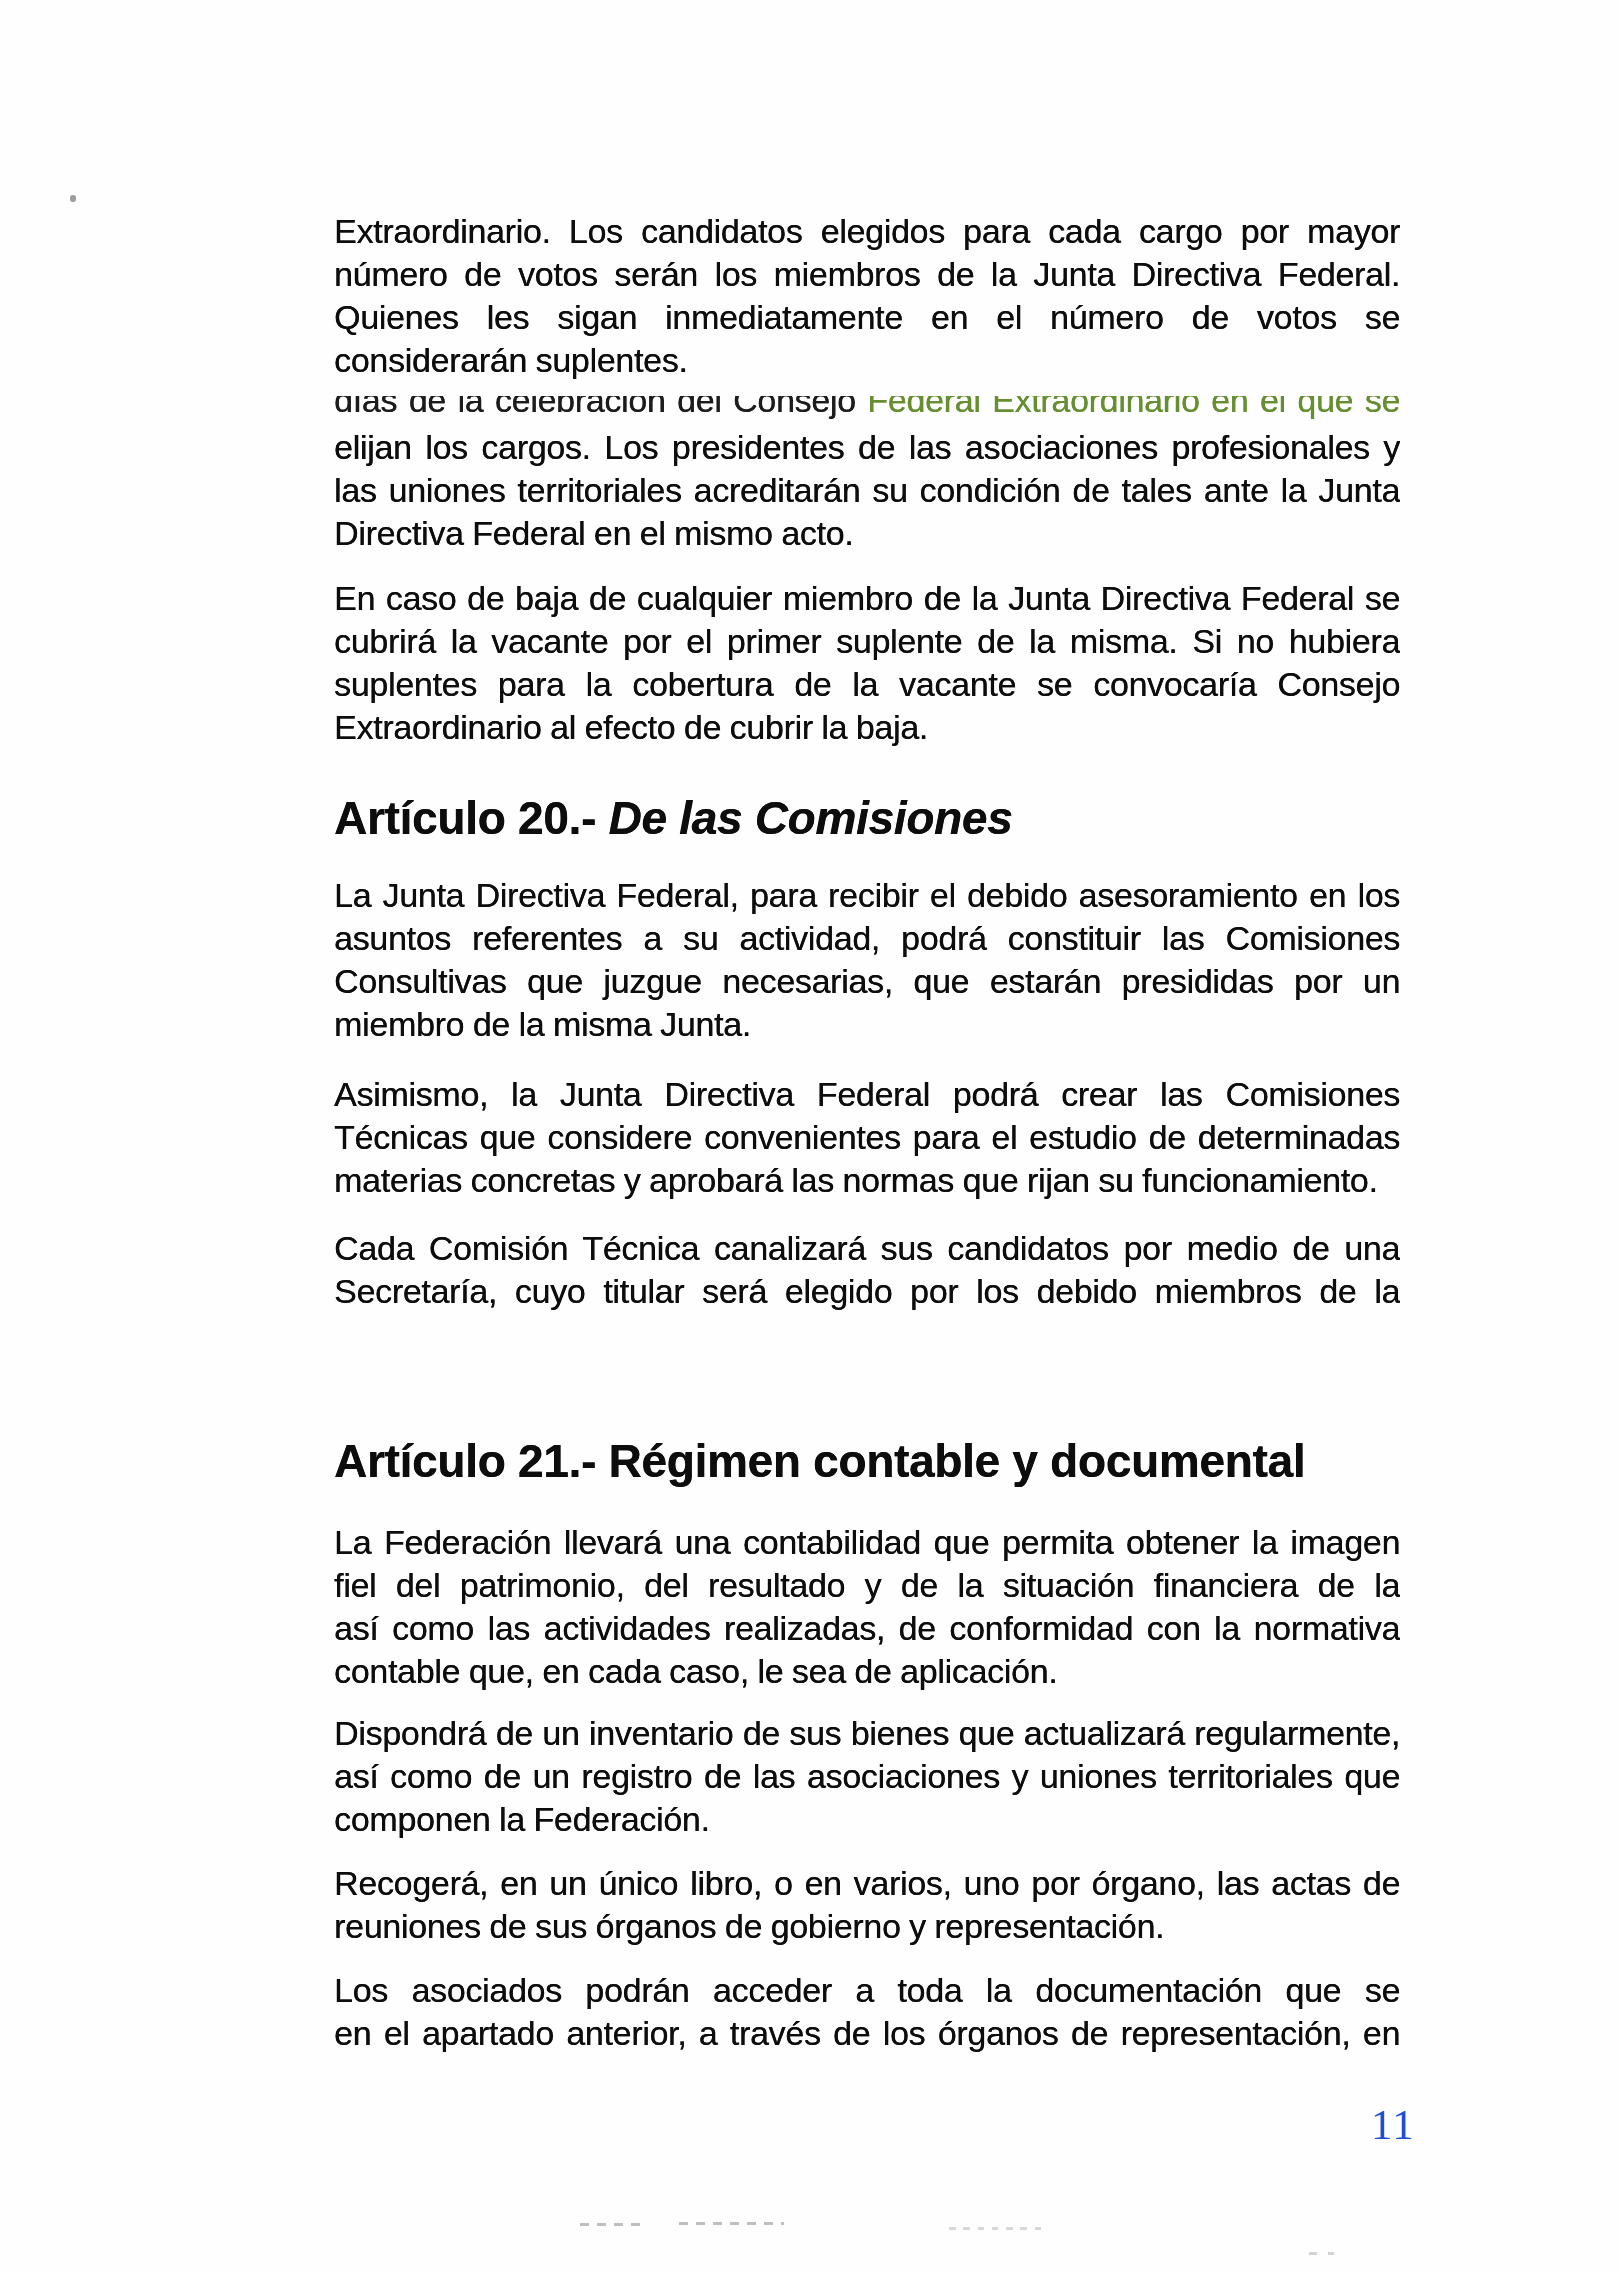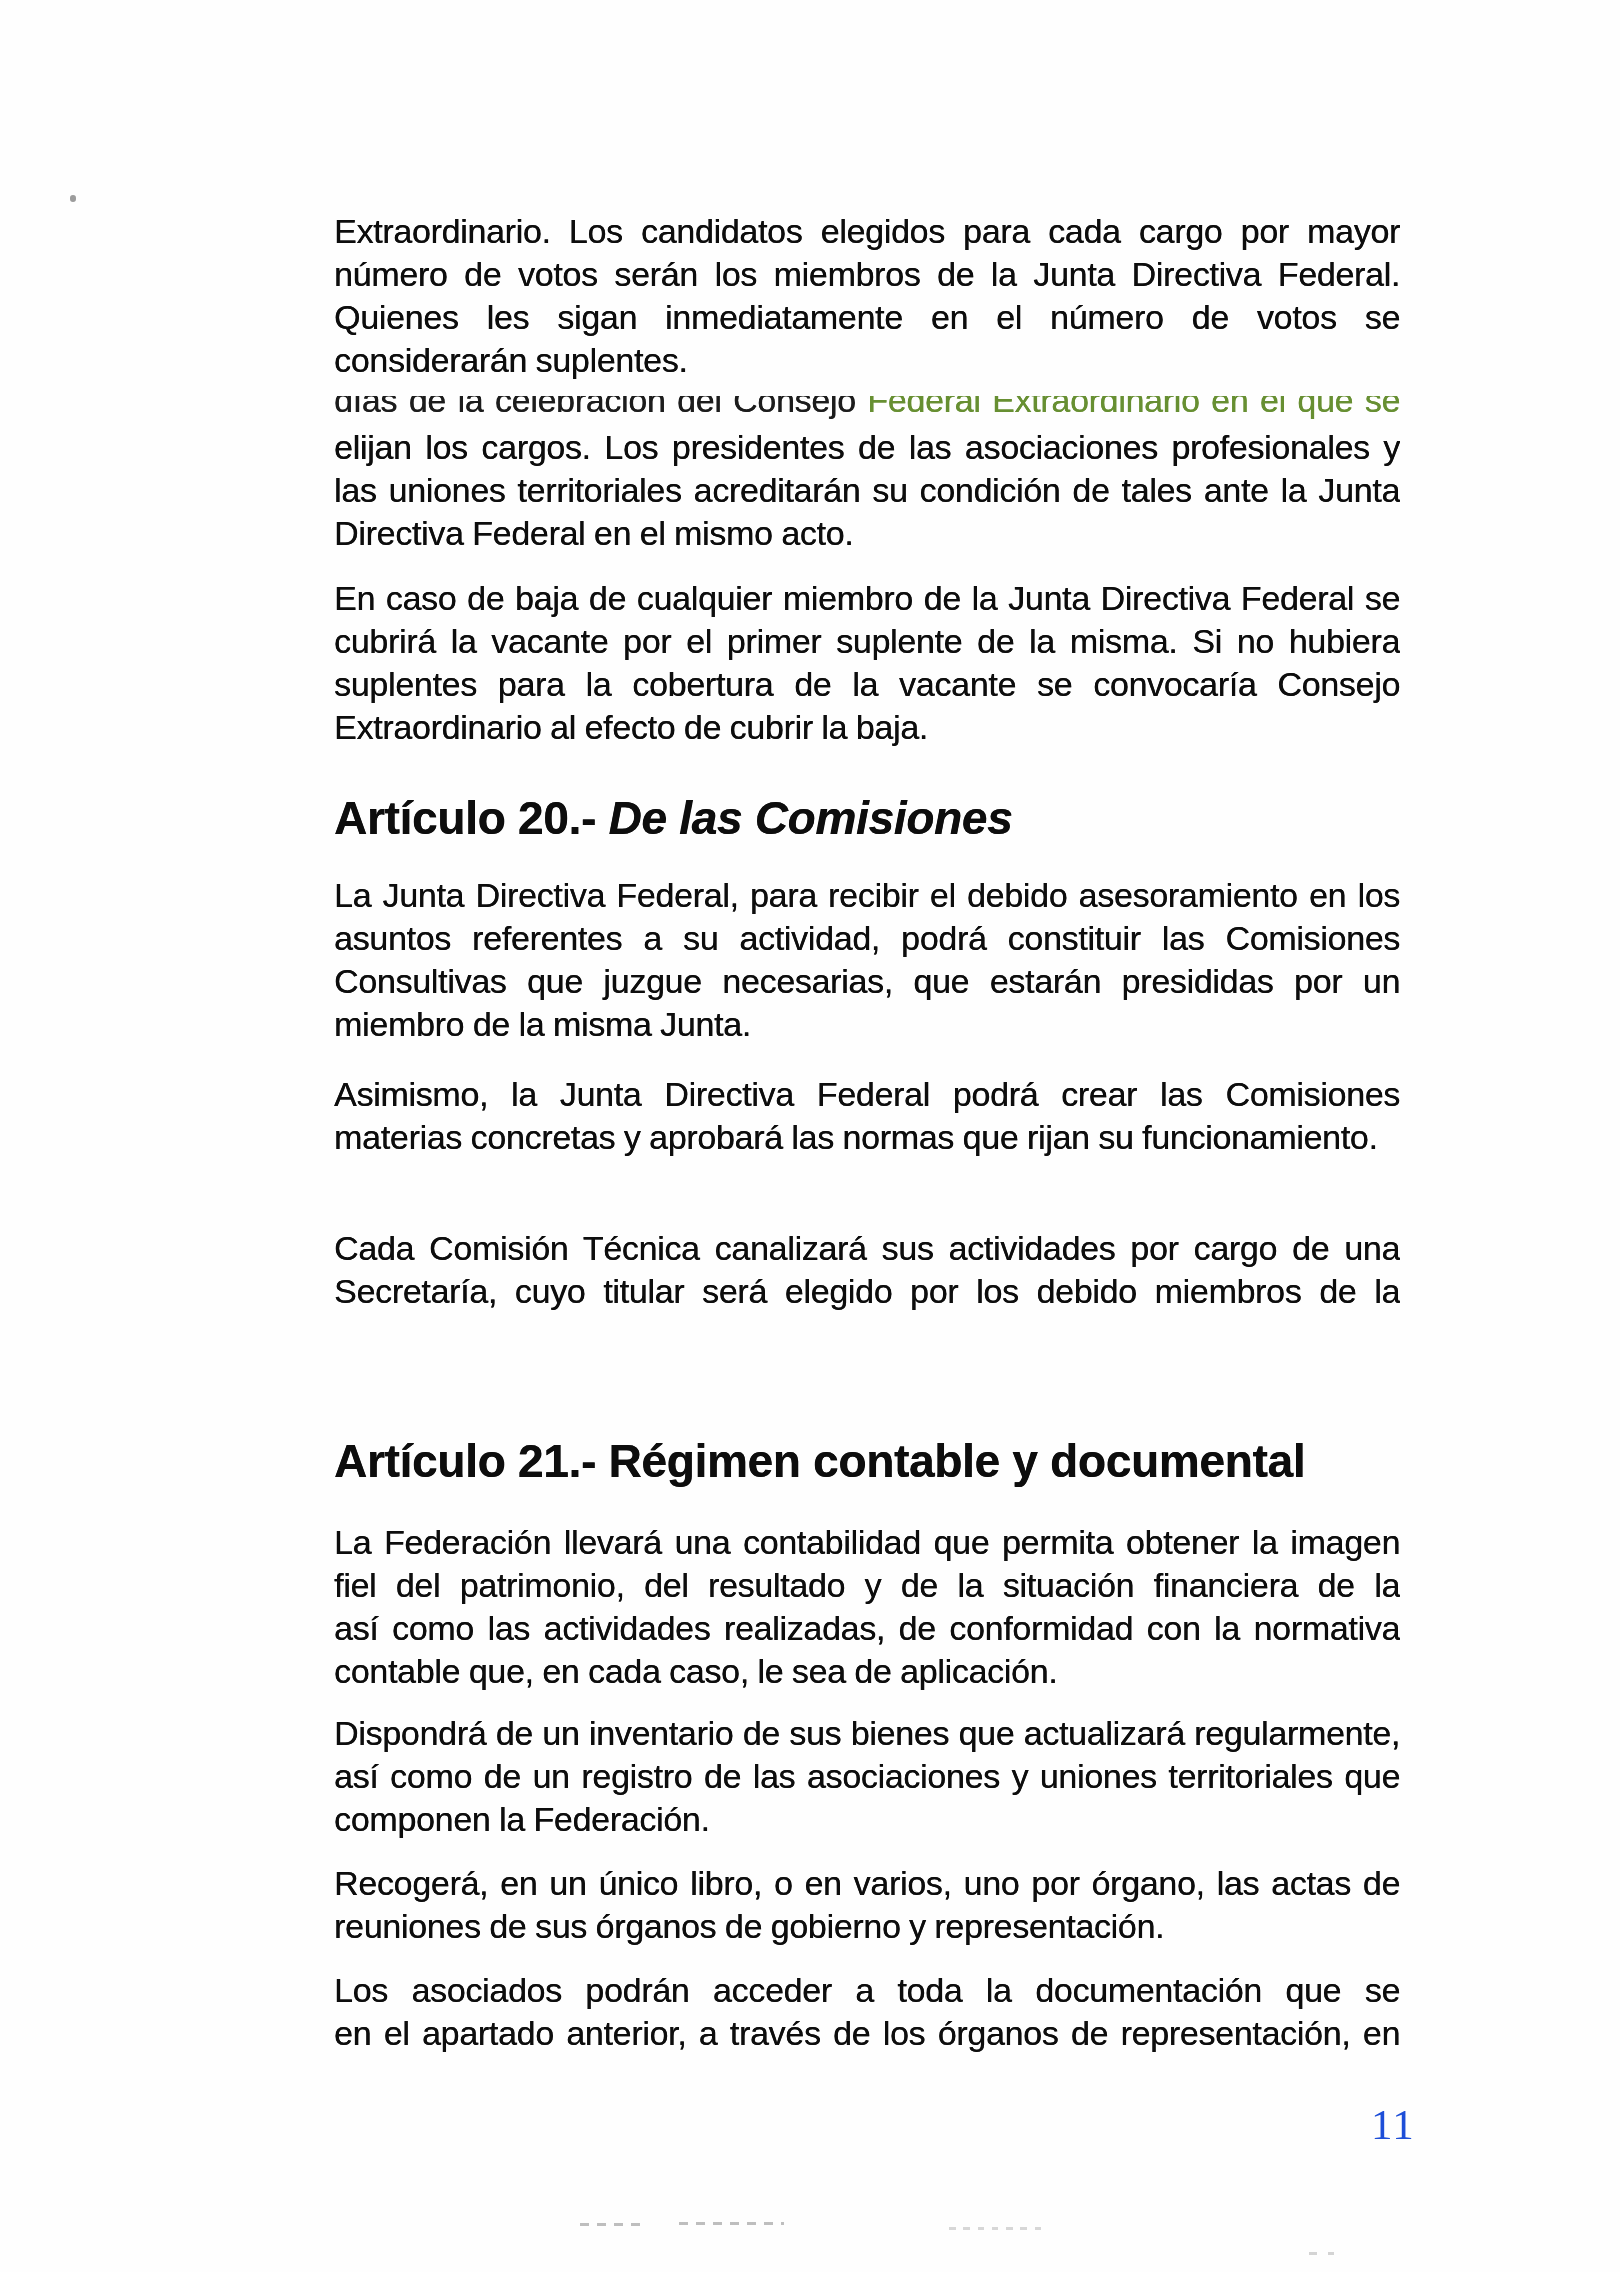--- a/index.html
+++ b/index.html
@@ -141,25 +141,26 @@
 
   <div class="para" style="top:874px;">
     <span class="line jl">La Junta Directiva Federal, para recibir el debido asesoramiento en los</span>
     <span class="line jl">asuntos referentes a su actividad, podrá constituir las Comisiones</span>
     <span class="line jl">Consultivas que juzgue necesarias, que estarán presididas por un</span>
     <span class="line ll">miembro de la misma Junta.</span>
   </div>
 
   <div class="para" style="top:1073px;">
     <span class="line jl">Asimismo, la Junta Directiva Federal podrá crear las Comisiones</span>
+    <span class="line jl">Técnicas que considere convenientes para el estudio de determinadas</span>
     <span class="line ll">materias concretas y aprobará las normas que rijan su funcionamiento.</span>
   </div>
 
   <div class="para" style="top:1227px;">
-    <span class="line jl">Cada Comisión Técnica canalizará sus actividades por cargo de una</span>
+    <span class="line jl">Cada Comisión Técnica canalizará sus candidatos por medio de una</span>
     <span class="line jl">Secretaría, cuyo titular será elegido por los debido miembros de la</span>
   </div>
 
   <div class="heading" style="top:1440px;">
     <span>Artículo 21.-</span>
     <span> </span>
     <span>Régimen contable y documental</span>
   </div>
 
   <div class="para" style="top:1521px;">

